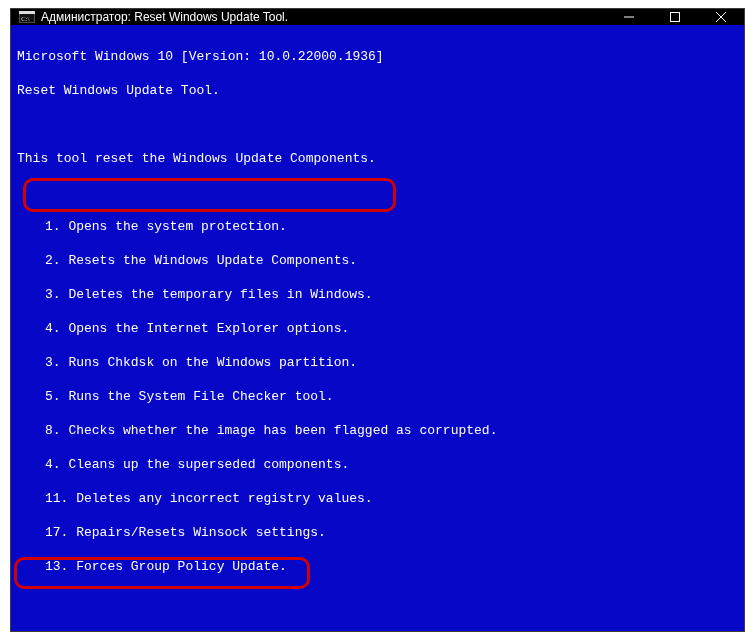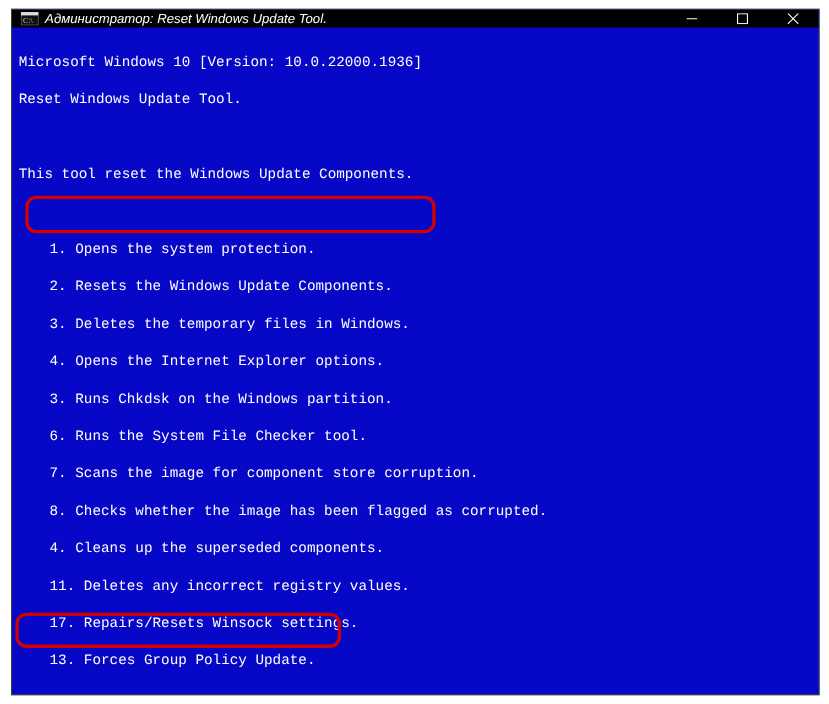--- a/index.html
+++ b/index.html
@@ -33,21 +33,21 @@
   }
   .titlebar .app-icon {
     width: 16px;
     height: 16px;
     margin: 0 6px 0 8px;
     display: flex;
     align-items: center;
     justify-content: center;
   }
   .app-icon svg { display: block; }
-  .titlebar .title-text { flex: 0 0 auto; font-style: italic; }
+  .titlebar .title-text { flex: 0 0 auto; }
   .spacer { flex: 1 1 auto; }
   .win-controls { display: flex; height: 100%; }
   .win-btn {
     width: 46px;
     height: 100%;
     display: flex;
     align-items: center;
     justify-content: center;
     color: #fff;
   }
@@ -109,22 +109,21 @@
 <div>Microsoft Windows 10 [Version: 10.0.22000.1936]</div>
 <div>Reset Windows Update Tool.</div>
 <div>&nbsp;</div>
 <div>This tool reset the Windows Update Components.</div>
 <div>&nbsp;</div>
 <div class="opt">1. Opens the system protection.</div>
 <div class="opt">2. Resets the Windows Update Components.</div>
 <div class="opt">3. Deletes the temporary files in Windows.</div>
 <div class="opt">4. Opens the Internet Explorer options.</div>
 <div class="opt">3. Runs Chkdsk on the Windows partition.</div>
-<div class="opt">6. Runs the System File Checker tool.</div>
-<div class="opt">7. Scans the image for component store corruption.</div>
+<div class="opt">5. Runs the System File Checker tool.</div>
 <div class="opt">8. Checks whether the image has been flagged as corrupted.</div>
 <div class="opt">4. Cleans up the superseded components.</div>
 <div class="opt">11. Deletes any incorrect registry values.</div>
 <div class="opt">17. Repairs/Resets Winsock settings.</div>
 <div class="opt">13. Forces Group Policy Update.</div>
 
 
 
 
 

